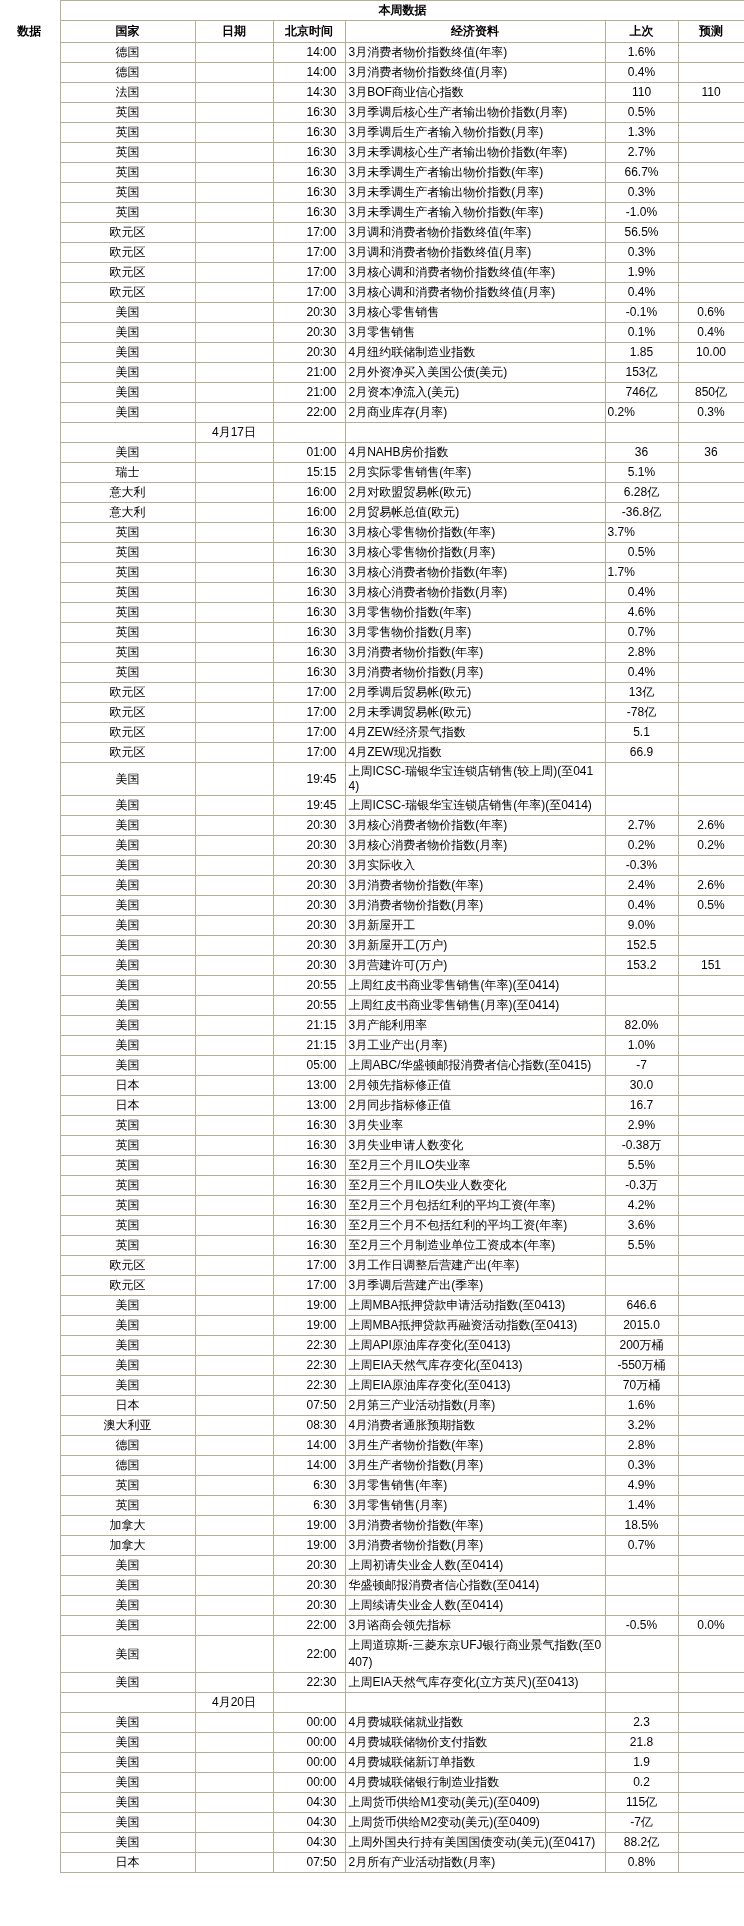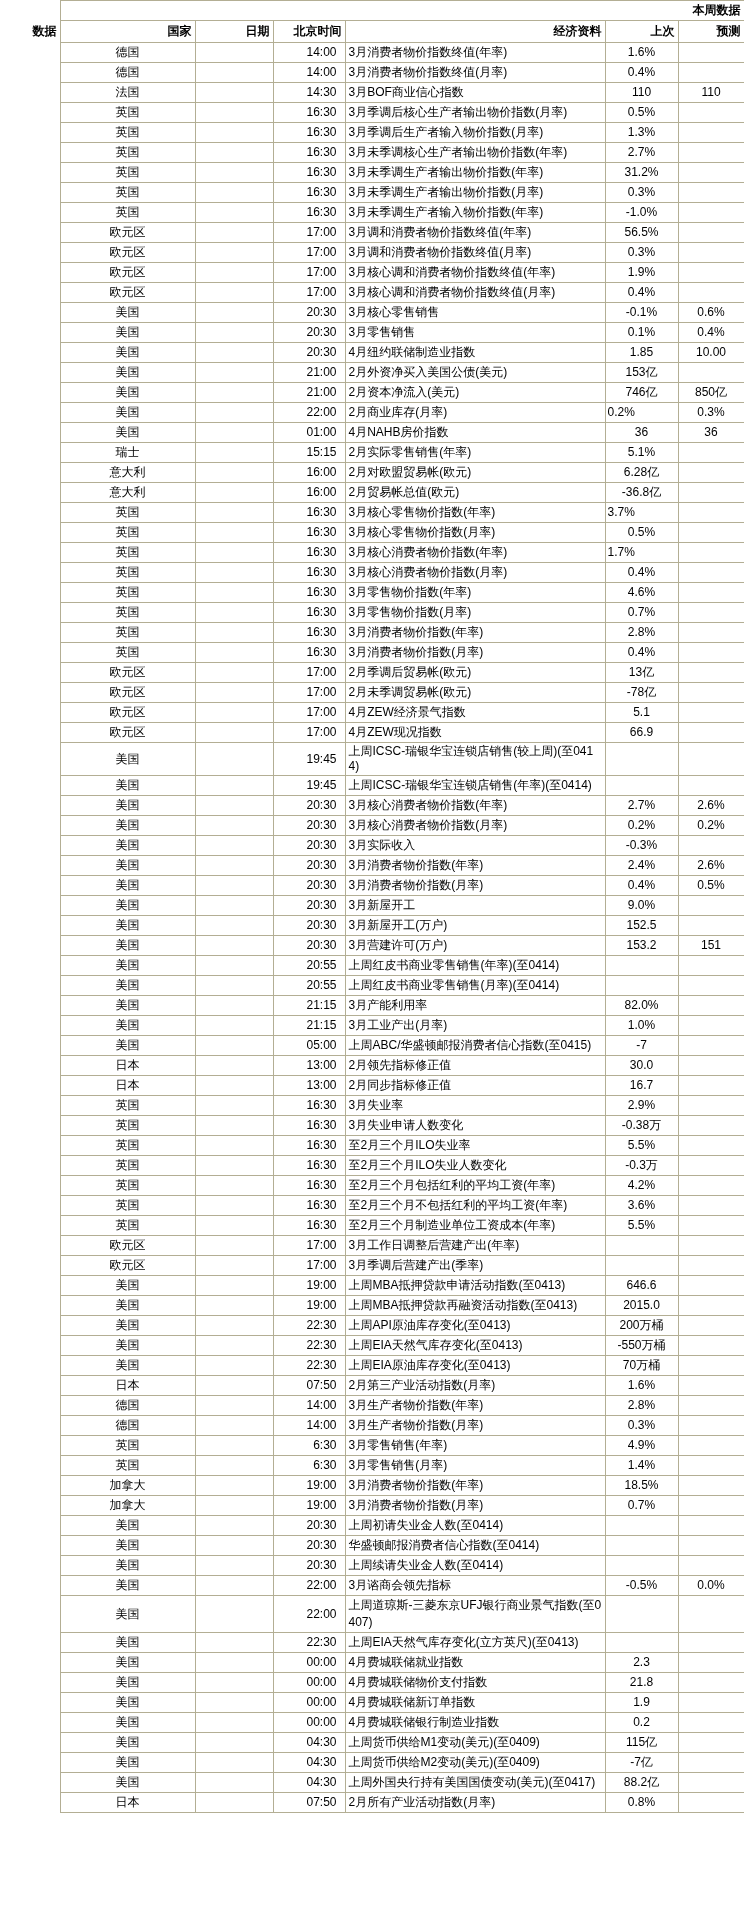--- a/index.html
+++ b/index.html
@@ -44,28 +44,28 @@
   col.c-prev    { width: 73px; }
   col.c-fcst    { width: 66px; }
 
   
   .banner-blank {
     border: none !important;
     background: #ffffff;
   }
   .banner-title {
     font-weight: bold;
-    text-align: right;
+    text-align: center;
     padding-left: 4px !important;
     height: 18px;
   }
   
   tr.head td {
     font-weight: bold;
-    text-align: right;
+    text-align: center;
     height: 19px;
   }
   td.head-label {
     font-weight: bold;
     text-align: left;
     padding-left: 2px !important;
     border-left: none !important;
     border-top: none !important;
     border-bottom: none !important;
     border-right: none !important;
@@ -167,21 +167,21 @@
           <td class="event">3月未季调核心生产者输出物价指数(年率)</td>
           <td class="prev">2.7%</td>
           <td class="fcst"></td>
         </tr>
         <tr>
           <td class="blank-left"></td>
           <td class="country">英国</td>
           <td class="date"></td>
           <td class="time">16:30</td>
           <td class="event">3月未季调生产者输出物价指数(年率)</td>
-          <td class="prev">31.2%</td>
+          <td class="prev">66.7%</td>
           <td class="fcst"></td>
         </tr>
         <tr>
           <td class="blank-left"></td>
           <td class="country">英国</td>
           <td class="date"></td>
           <td class="time">16:30</td>
           <td class="event">3月未季调生产者输出物价指数(月率)</td>
           <td class="prev">0.3%</td>
           <td class="fcst"></td>
@@ -278,20 +278,29 @@
         </tr>
         <tr>
           <td class="blank-left"></td>
           <td class="country">美国</td>
           <td class="date"></td>
           <td class="time">22:00</td>
           <td class="event">2月商业库存(月率)</td>
           <td class="prev lft">0.2%</td>
           <td class="fcst">0.3%</td>
         </tr>
+        <tr class="dayrow">
+          <td class="blank-left"></td>
+          <td class="country"></td>
+          <td class="date">4月17日</td>
+          <td class="time"></td>
+          <td class="event"></td>
+          <td class="prev"></td>
+          <td class="fcst"></td>
+        </tr>
         <tr>
           <td class="blank-left"></td>
           <td class="country">美国</td>
           <td class="date"></td>
           <td class="time">01:00</td>
           <td class="event">4月NAHB房价指数</td>
           <td class="prev">36</td>
           <td class="fcst">36</td>
         </tr>
         <tr>
@@ -712,20 +721,29 @@
           <td class="blank-left"></td>
           <td class="country">日本</td>
           <td class="date"></td>
           <td class="time">07:50</td>
           <td class="event">2月第三产业活动指数(月率)</td>
           <td class="prev">1.6%</td>
           <td class="fcst"></td>
         </tr>
         <tr>
           <td class="blank-left"></td>
+          <td class="country">澳大利亚</td>
+          <td class="date"></td>
+          <td class="time">08:30</td>
+          <td class="event">4月消费者通胀预期指数</td>
+          <td class="prev">3.2%</td>
+          <td class="fcst"></td>
+        </tr>
+        <tr>
+          <td class="blank-left"></td>
           <td class="country">德国</td>
           <td class="date"></td>
           <td class="time">14:00</td>
           <td class="event">3月生产者物价指数(年率)</td>
           <td class="prev">2.8%</td>
           <td class="fcst"></td>
         </tr>
         <tr>
           <td class="blank-left"></td>
           <td class="country">德国</td>
@@ -815,20 +833,29 @@
           <td class="event wrap" style="height: 34px;">上周道琼斯-三菱东京UFJ银行商业景气指数(至0407)</td>
           <td class="prev"></td>
           <td class="fcst"></td>
         </tr>
         <tr>
           <td class="blank-left"></td>
           <td class="country">美国</td>
           <td class="date"></td>
           <td class="time">22:30</td>
           <td class="event">上周EIA天然气库存变化(立方英尺)(至0413)</td>
+          <td class="prev"></td>
+          <td class="fcst"></td>
+        </tr>
+        <tr class="dayrow">
+          <td class="blank-left"></td>
+          <td class="country"></td>
+          <td class="date">4月20日</td>
+          <td class="time"></td>
+          <td class="event"></td>
           <td class="prev"></td>
           <td class="fcst"></td>
         </tr>
         <tr>
           <td class="blank-left"></td>
           <td class="country">美国</td>
           <td class="date"></td>
           <td class="time">00:00</td>
           <td class="event">4月费城联储就业指数</td>
           <td class="prev">2.3</td>

